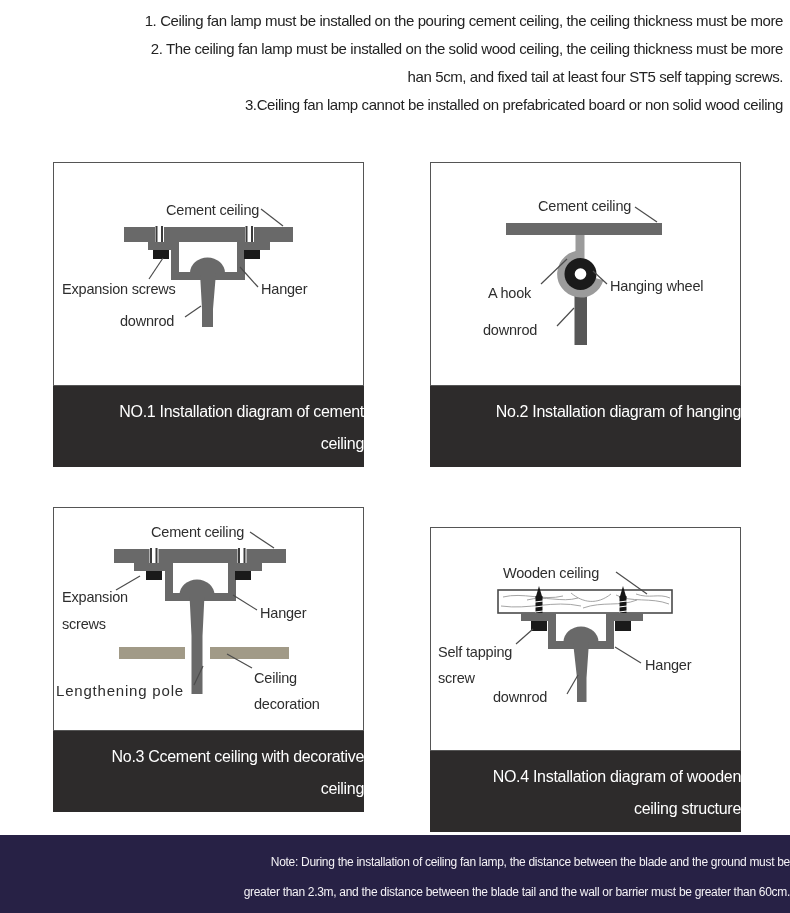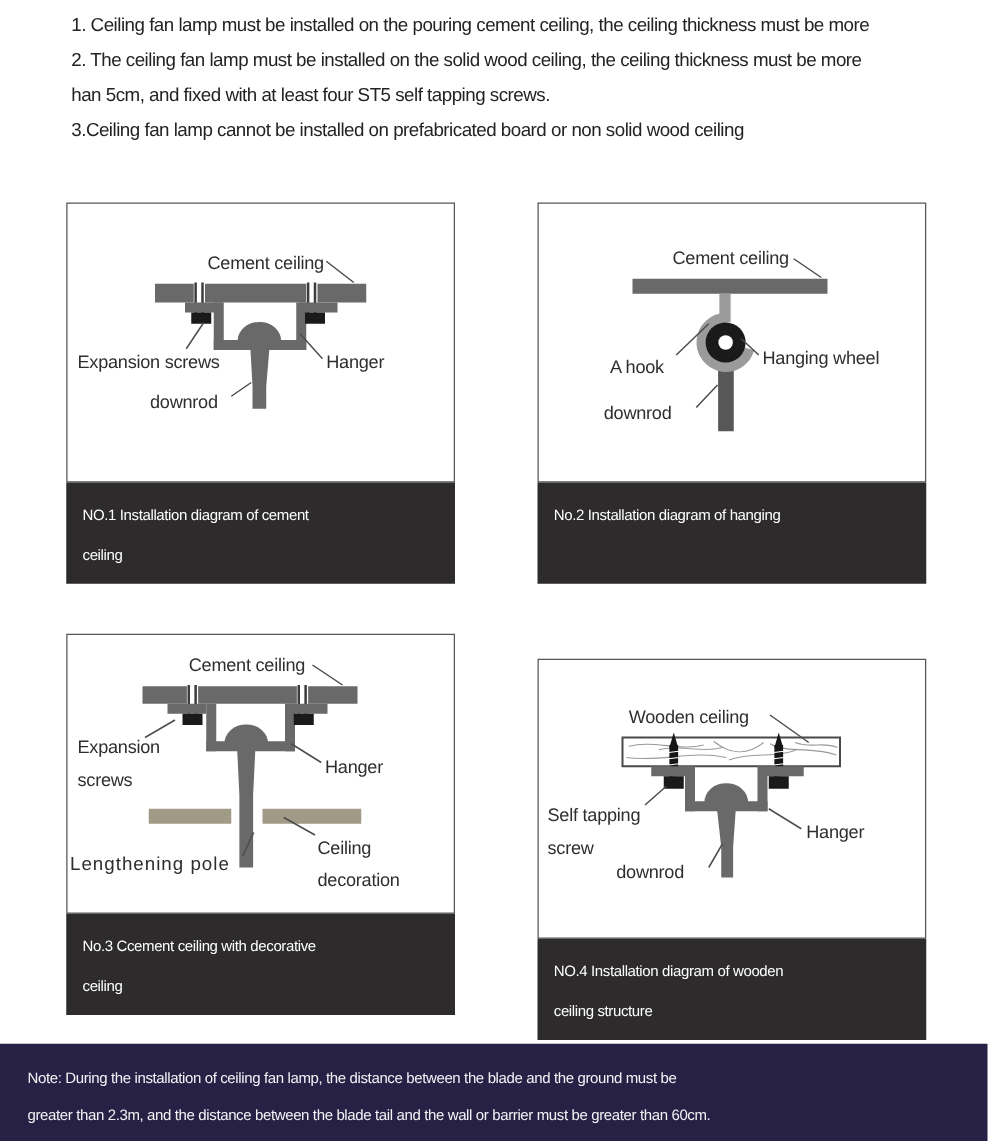--- a/index.html
+++ b/index.html
@@ -3,31 +3,31 @@
 <meta charset="utf-8">
 <style>
   :root{
     --caption-bg:#2d2b2b; --note-bg:#272145; --hardware:#696969; --hardware-light:#9b9b9b;
     --rod-dark:#575757; --nut-black:#1a1a1a; --decoration-tan:#a19a87; --label-text:#2e2e2e;
     --caption-text:#ffffff; --body-text:#232323; --box-border:#555555; --leader:#4c4c4c;
   }
   html,body{margin:0;padding:0;}
   body{width:790px;height:913px;position:relative;background:#ffffff;
        font-family:"Liberation Sans",sans-serif;overflow:hidden;}
-  .page{position:absolute;inset:0;}
+  .page{position:absolute;inset:0;text-align:right;}
 
   .instructions{position:absolute;left:57px;top:7px;width:726px;
     font-size:15px;letter-spacing:-0.4px;color:var(--body-text,#232323);}
   .instr-line{line-height:28px;white-space:nowrap;}
 
   .diagram-box{position:absolute;width:311px;height:360px;}
   .diagram-area{width:309px;height:222px;background:#ffffff;border:1px solid var(--box-border,#555);}
   .diagram-area svg{display:block;}
   .caption{width:311px;height:81px;background:var(--caption-bg,#2d2b2b);
-    color:var(--caption-text,#fff);font-size:12px;letter-spacing:-0.3px;
+    color:var(--caption-text,#fff);font-size:16px;letter-spacing:-0.3px;
     padding:10px 0 0 13px;box-sizing:border-box;}
   .caption div{line-height:32px;white-space:nowrap;}
 
   .note{position:absolute;left:0;top:835px;width:790px;height:78px;
     background:var(--note-bg,#272145);color:#f4f2f6;font-size:12px;letter-spacing:-0.3px;
     padding:12px 0 0 22px;box-sizing:border-box;}
   .note div{line-height:30px;white-space:nowrap;}
 
   
   .hw{fill:var(--hardware,#696969);}
@@ -48,21 +48,21 @@
   .black-screw{fill:#161616;}
 </style>
 </head>
 <body>
 
 <div class="page">
 
   <div class="instructions">
     <div class="instr-line">1. Ceiling fan lamp must be installed on the pouring cement ceiling, the ceiling thickness must be more</div>
     <div class="instr-line">2. The ceiling fan lamp must be installed on the solid wood ceiling, the ceiling thickness must be more</div>
-    <div class="instr-line">han 5cm, and fixed with at least four ST5 self tapping screws.</div>
+    <div class="instr-line">han 5cm, and fixed tail at least four ST5 self tapping screws.</div>
     <div class="instr-line">3.Ceiling fan lamp cannot be installed on prefabricated board or non solid wood ceiling</div>
   </div>
 
   <div class="diagram-box" style="left:53px;top:162px;">
     <div class="diagram-area">
       <svg width="309" height="222" viewBox="0 0 309 222">
         <rect class="hw" x="70" y="64" width="169" height="15"></rect>
         <g>
           <rect class="screw-bg" x="101" y="63" width="9" height="25"></rect>
           <rect class="screw-line" x="101.5" y="63" width="2" height="25"></rect>

